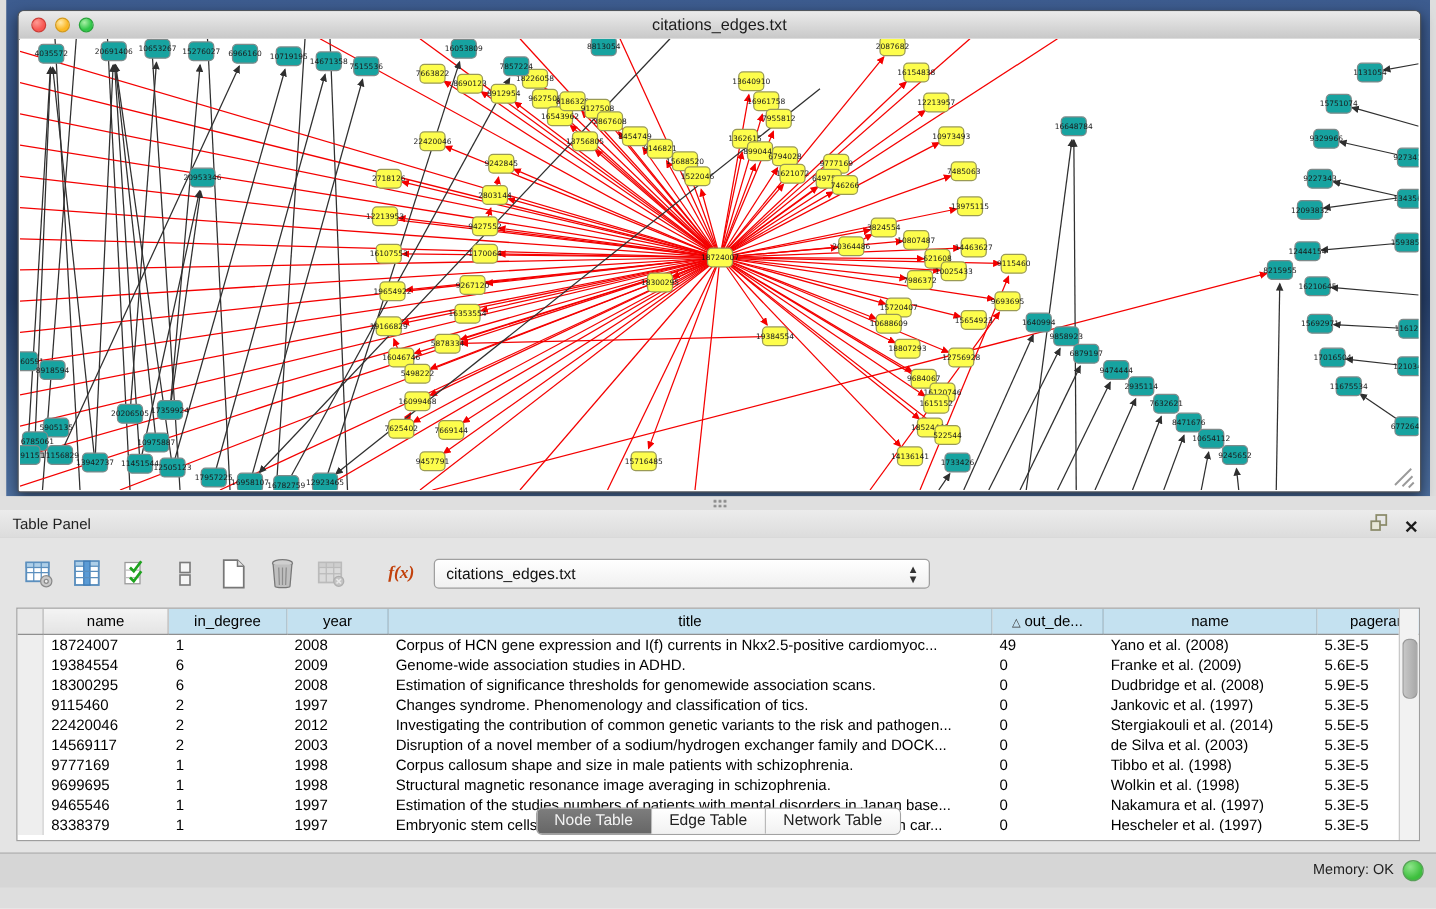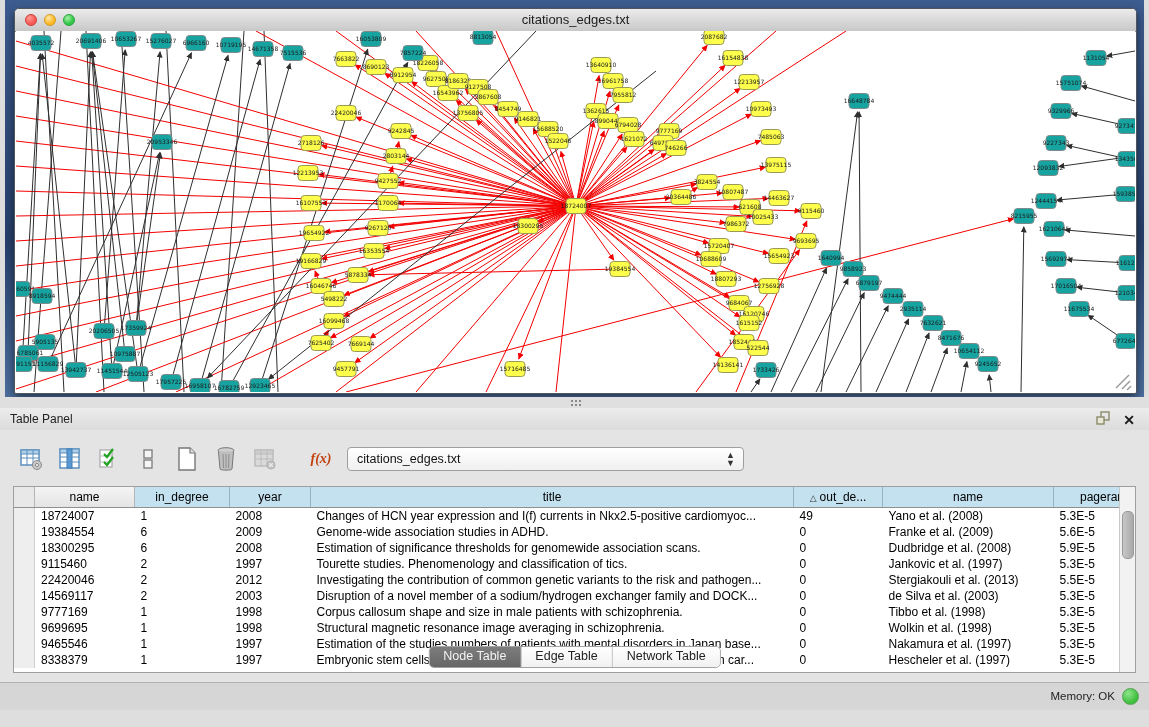--- a/index.html
+++ b/index.html
@@ -876,21 +876,21 @@
             <th style="width: 166px;">name</th>
             <th style="width: 98px;">pagerank</th>
           </tr>
         </thead>
       <tbody>
           <tr>
             <td class="gutter"></td>
             <td>18724007</td>
             <td>1</td>
             <td>2008</td>
-            <td>Changes of HCN year expression and I(f) currents in Nkx2.5-positive cardiomyoc...</td>
+            <td>Corpus of HCN gene expression and I(f) currents in Nkx2.5-positive cardiomyoc...</td>
             <td>49</td>
             <td>Yano et al. (2008)</td>
             <td>5.3E-5</td>
           </tr>
           <tr>
             <td class="gutter"></td>
             <td>19384554</td>
             <td>6</td>
             <td>2009</td>
             <td>Genome-wide association studies in ADHD.</td>
@@ -906,33 +906,33 @@
             <td>Estimation of significance thresholds for genomewide association scans.</td>
             <td>0</td>
             <td>Dudbridge et al. (2008)</td>
             <td>5.9E-5</td>
           </tr>
           <tr>
             <td class="gutter"></td>
             <td>9115460</td>
             <td>2</td>
             <td>1997</td>
-            <td>Tourette studies. Phenomenology and classification of tics.</td>
+            <td>Changes syndrome. Phenomenology and classification of tics.</td>
             <td>0</td>
             <td>Jankovic et al. (1997)</td>
             <td>5.3E-5</td>
           </tr>
           <tr>
             <td class="gutter"></td>
             <td>22420046</td>
             <td>2</td>
             <td>2012</td>
             <td>Investigating the contribution of common genetic variants to the risk and pathogen...</td>
             <td>0</td>
-            <td>Stergiakouli et al. (2013)</td>
+            <td>Stergiakouli et al. (2014)</td>
             <td>5.5E-5</td>
           </tr>
           <tr>
             <td class="gutter"></td>
             <td>14569117</td>
             <td>2</td>
             <td>2003</td>
             <td>Disruption of a novel member of a sodium/hydrogen exchanger family and DOCK...</td>
             <td>0</td>
             <td>de Silva et al. (2003)</td>

